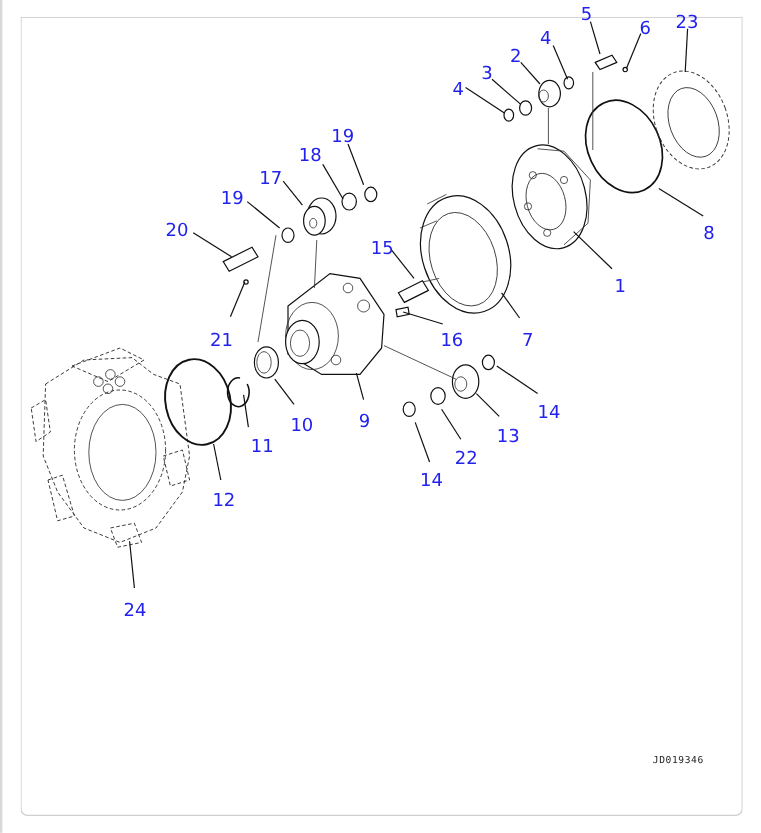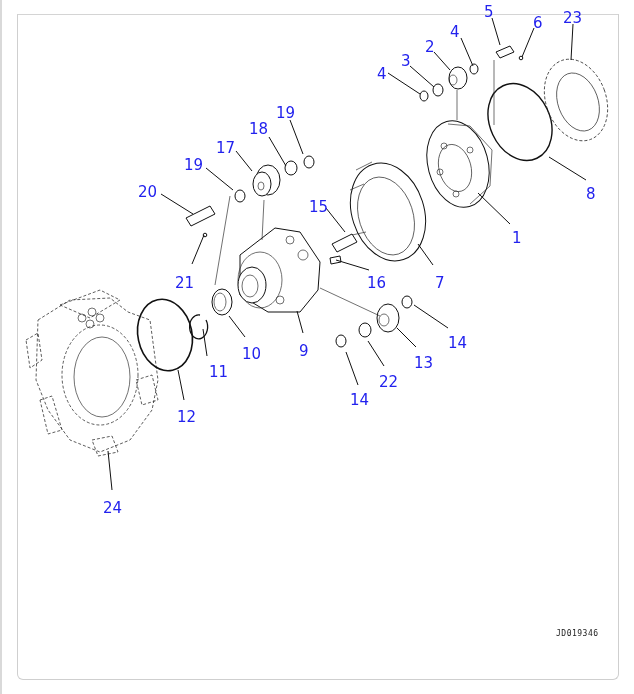--- a/index.html
+++ b/index.html
@@ -5,21 +5,21 @@
     html, body { margin:0; padding:0; background:#ffffff; }
     body { width:634px; height:694px; position:relative; overflow:hidden; font-family:"DejaVu Sans", sans-serif; }
     .outer-edge { position:absolute; left:0; top:0; width:2px; height:694px; background:#d9d9d9; }
     .panel { position:absolute; left:17px; top:14px; width:600px; height:664px; border:1px solid #cfcfcf; border-radius:0 0 6px 6px; border-top-color:#d4d4d4; background:#fff; }
     svg.diagram { position:absolute; left:0; top:0; }
     .callout { font-family:"DejaVu Sans", sans-serif; font-size:15px; fill:#2222ee; }
     .leader { stroke:#111; stroke-width:1; fill:none; }
     .thin { stroke:#333; stroke-width:0.7; fill:none; }
     .part { stroke:#111; stroke-width:1; fill:#fff; }
     .dash { stroke:#333; stroke-width:0.8; fill:none; stroke-dasharray:3 2; }
-    .code { position:absolute; left:556px; top:629px; font-family:"DejaVu Sans Mono", monospace; font-size:8px; color:#222; letter-spacing:0.5px; }
+    .code { position:absolute; left:544px; top:629px; font-family:"DejaVu Sans Mono", monospace; font-size:8px; color:#222; letter-spacing:0.5px; }
   </style>
 </head>
 <body>
 
 <div class="outer-edge"></div>
 <div class="panel"></div>
 
 <svg class="diagram" width="634" height="694" viewBox="0 0 634 694">
 
   <g>

